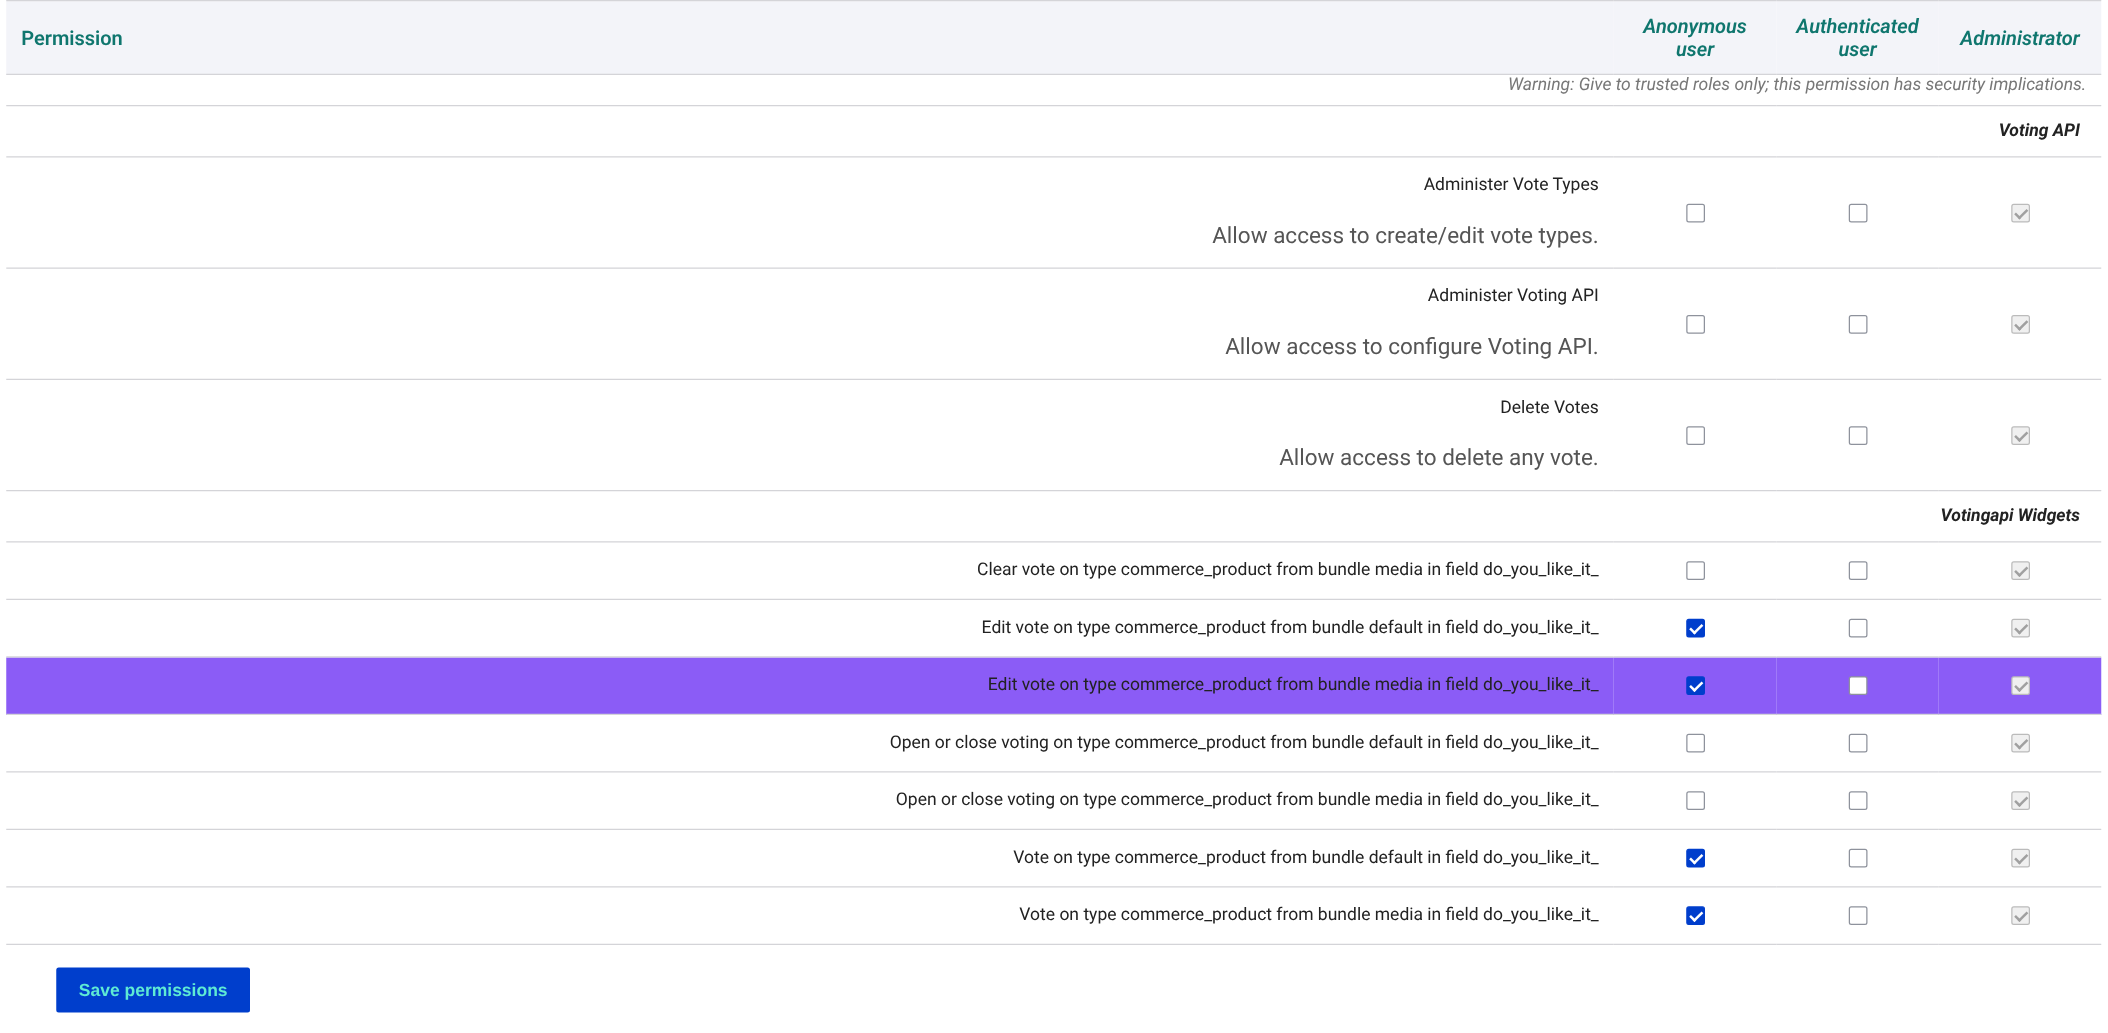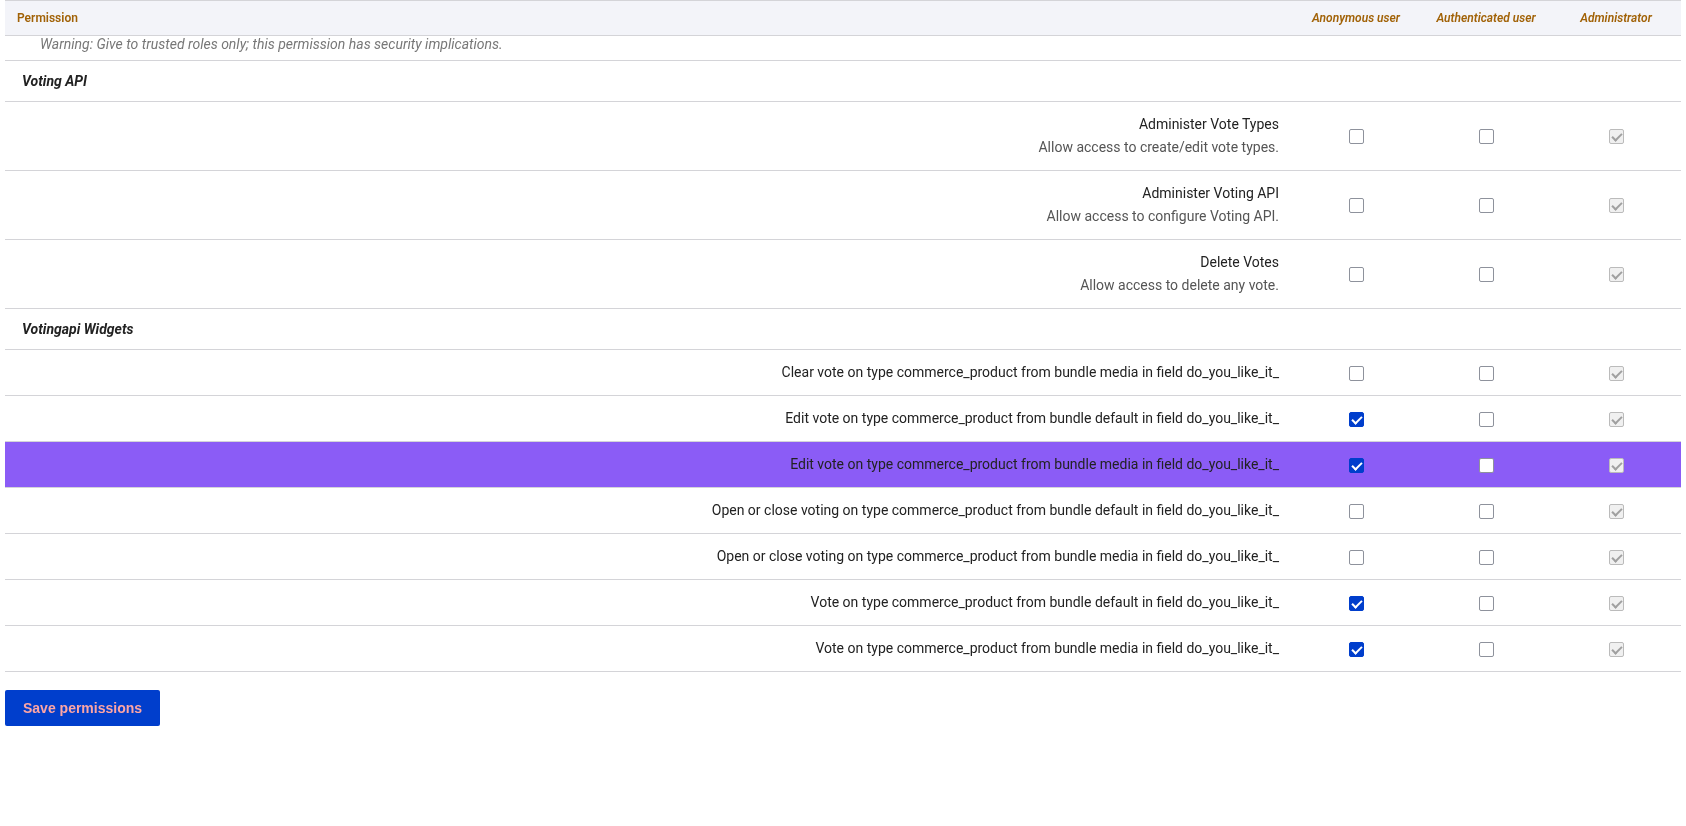--- a/index.html
+++ b/index.html
@@ -13,33 +13,34 @@
       width: 100%;
       border-collapse: collapse;
     }
     thead th {
       background: #f3f4f9;
       text-align: center;
       font-weight: 600;
       padding: 10px 12px;
       border-bottom: 1px solid #d4d4d8;
       border-top: 1px solid #d4d4d8;
-      font-size: 12px;
-      color: #a16207;
+      font-size: 16px;
+      color: #0f766e;
       vertical-align: middle;
     }
     thead th:first-child {
       text-align: left;
     }
     .col-perm { width: auto; }
     .col-role { width: 130px; font-style: italic; }
     tbody td {
       border-bottom: 1px solid #d4d4d8;
       padding: 12px 12px;
       vertical-align: middle;
+      text-align: right;
     }
     tbody tr.hover td {
       background: #8b5cf6;
     }
     tbody td.perm-cell {
       text-align: right;
       padding-left: 35px;
       line-height: 1.5;
     }
     tbody td.check-cell {
@@ -57,22 +58,22 @@
       color: #777;
       padding-top: 0;
       padding-bottom: 8px;
     }
     .perm-title {
       color: #222;
       font-size: 14px;
     }
     .perm-desc {
       color: #555;
-      font-size: 14px;
-      margin-top: 2px;
+      font-size: 18px;
+      margin-top: 16px;
     }
     input[type="checkbox"] {
       width: 15px;
       height: 15px;
       appearance: none;
       border: 1px solid #8e929c;
       border-radius: 2px;
       background: #fff;
       cursor: pointer;
       position: relative;
@@ -101,27 +102,28 @@
       background: #f0f0f0;
     }
     input[type="checkbox"]:disabled:checked::after {
       border-color: #a0a0a0;
     }
     .save-container {
       padding: 18px 5px 20px;
     }
     .save-btn {
       background: #003ecc;
-      color: #fca5a5;
+      color: #5eead4;
       border: none;
       padding: 10px 18px;
       font-size: 14px;
       font-weight: 600;
       border-radius: 2px;
       cursor: pointer;
+      margin-left: 40px;
     }
     .wrapper { padding: 0 5px; }
   </style>
 </head>
 <body>
 
 <div class="wrapper">
 <table>
   <thead>
     <tr>

